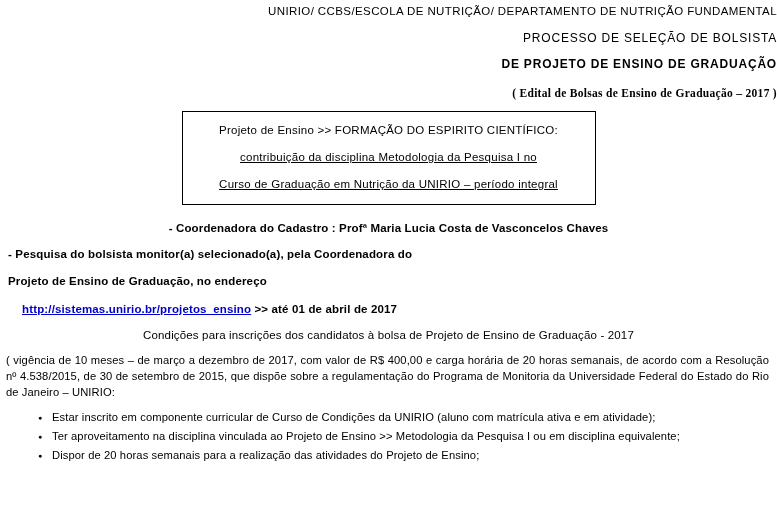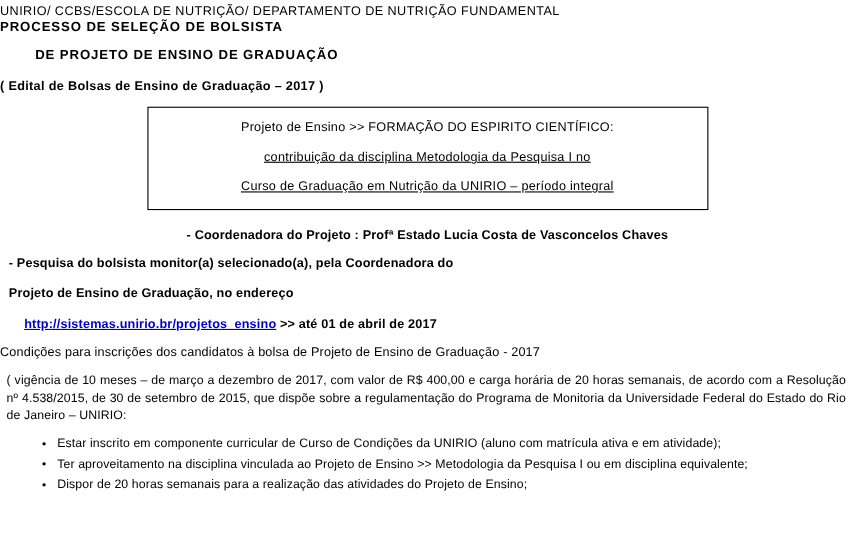--- a/index.html
+++ b/index.html
@@ -15,54 +15,56 @@
     overflow: hidden;
   }
   .page {
     position: relative;
     width: 777px;
     height: 508px;
     padding: 0;
     box-sizing: border-box;
   }
   .line-center {
-    text-align: left;
+    text-align: right;
   }
   .header1 {
     font-size: 11.5px;
     letter-spacing: 0.4px;
     margin-top: 5px;
     margin-bottom: 0;
   }
   .header2 {
     font-size: 12px;
-    font-weight: bold;
+    font-weight: normal;
     letter-spacing: 0.8px;
+    margin-top: 14px;
   }
   .header3 {
     font-size: 12px;
     font-weight: bold;
     letter-spacing: 0.8px;
     margin-top: 12px;
     padding-left: 32px;
   }
   .header4 {
     font-size: 11.5px;
     font-weight: bold;
     letter-spacing: 0.3px;
     margin-top: 16px;
+    font-family: Liberation Serif, serif;
   }
   .boxwrap {
     margin-top: 12px;
     display: flex;
     justify-content: center;
   }
   .titlebox {
     border: 1px solid #000000;
-    width: 510px;
+    width: 414px;
     padding: 12px 10px 12px 10px;
     box-sizing: border-box;
   }
   .titlebox div {
     text-align: center;
     font-size: 11.5px;
     letter-spacing: 0.25px;
     line-height: 1.15;
   }
   .titlebox div + div {
@@ -92,21 +94,21 @@
     margin-top: 16px;
     margin-left: 22px;
     letter-spacing: 0.15px;
   }
   .linkline a {
     color: #0000cc;
     text-decoration: underline;
     margin-top: 48px;
   }
   .cond-title {
-    text-align: left;
+    text-align: center;
     font-size: 11.5px;
     margin-top: 14px;
     letter-spacing: 0.15px;
   }
   .para {
     font-size: 11.2px;
     text-align: justify;
     margin-top: 11px;
     margin-left: 6px;
     margin-right: 8px;
@@ -148,21 +150,21 @@
   <div class="line-center header4">( Edital de Bolsas de Ensino de Graduação – 2017 )</div>
 
   <div class="boxwrap">
     <div class="titlebox">
       <div>Projeto de Ensino &gt;&gt; FORMAÇÃO DO ESPIRITO CIENTÍFICO:</div>
       <div>contribuição da disciplina Metodologia da Pesquisa I no</div>
       <div>Curso de Graduação em Nutrição da UNIRIO – período integral</div>
     </div>
   </div>
 
-  <div class="coord">- Coordenadora do Projeto : Profª Estado Lucia Costa de Vasconcelos Chaves</div>
+  <div class="coord">- Coordenadora do Cadastro : Profª Maria Lucia Costa de Vasconcelos Chaves</div>
 
   <div class="bullet-info">- Pesquisa do bolsista monitor(a) selecionado(a), pela Coordenadora do</div>
   <div class="bullet-info tight">Projeto de Ensino de Graduação, no endereço</div>
 
   <div class="linkline"><a href="#">http://sistemas.unirio.br/projetos_ensino</a><span> &gt;&gt; até 01 de abril de 2017</span></div>
 
   <div class="cond-title">Condições para inscrições dos candidatos à bolsa de Projeto de Ensino de Graduação - 2017</div>
 
   <div class="para">( vigência de 10 meses – de março a dezembro de 2017, com valor de R$ 400,00 e carga horária de  20 horas semanais, de  acordo  com  a  Resolução  nº  4.538/2015, de 30 de setembro de 2015, que dispõe sobre a regulamentação do Programa de Monitoria da Universidade Federal do Estado do Rio de Janeiro – UNIRIO:</div>
 

